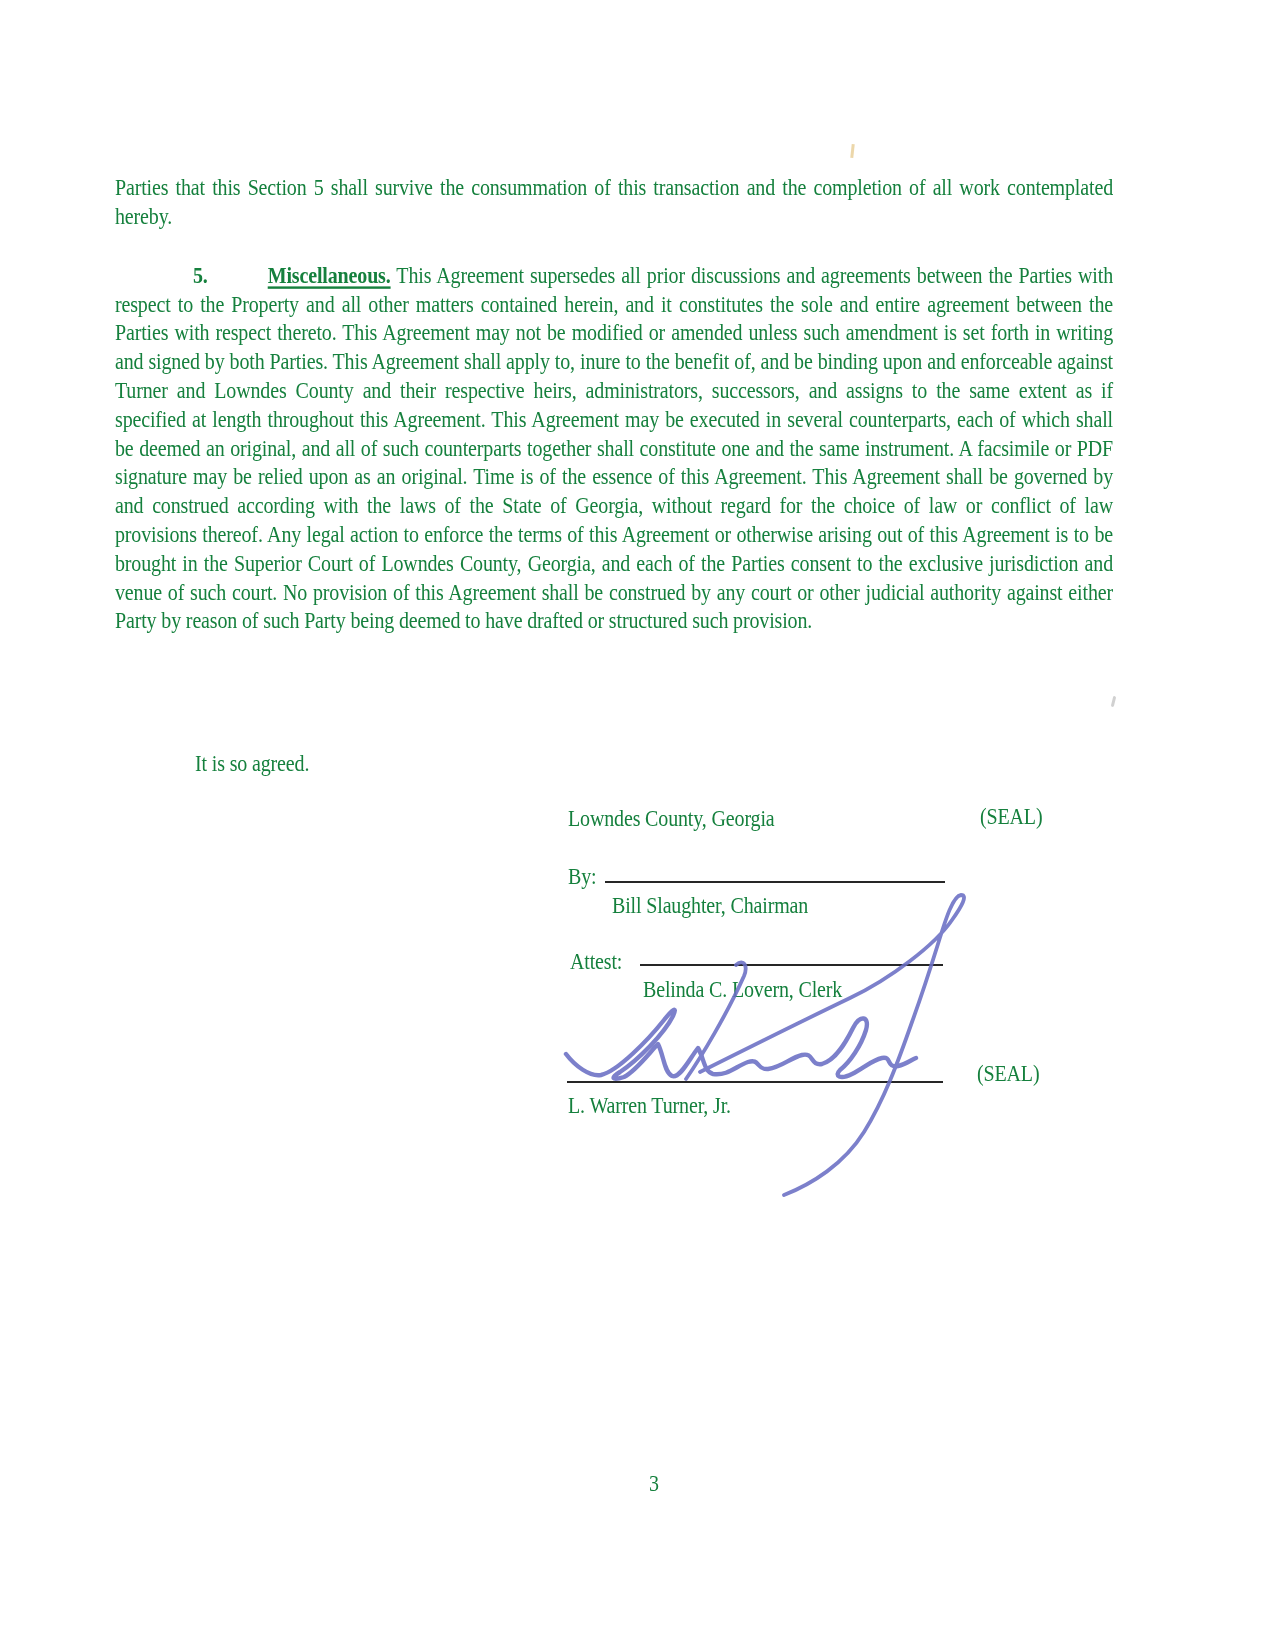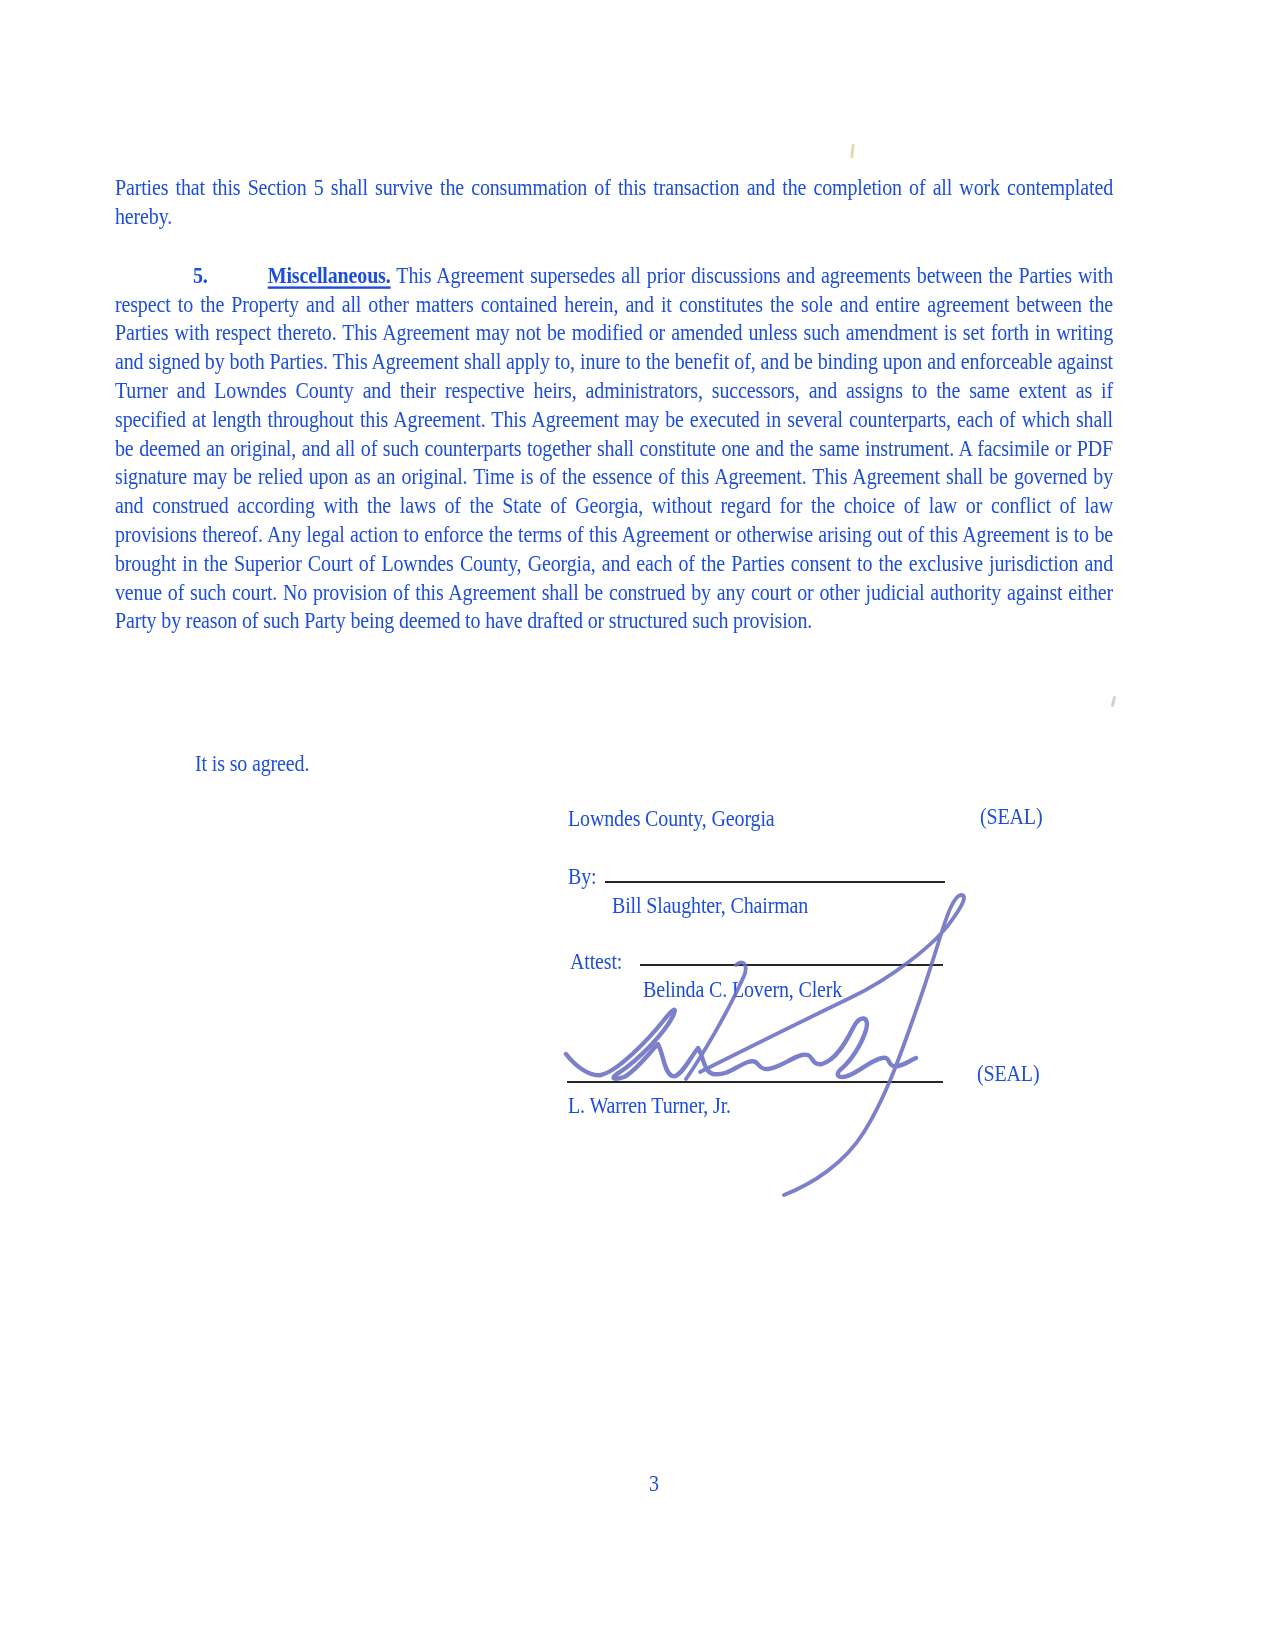--- a/index.html
+++ b/index.html
@@ -1,18 +1,18 @@
 <!DOCTYPE html>
 <html><head>
 <meta charset="utf-8">
 <style>
   html,body{margin:0;padding:0;background:#ffffff;}
   .page{
     position:relative;width:1275px;height:1650px;background:#ffffff;overflow:hidden;
-    font-family:"Liberation Serif","DejaVu Serif",serif;color:#1d4ed8;
+    font-family:"Liberation Serif","DejaVu Serif",serif;color:#15803d;
   }
   .txt{
     position:absolute;font-size:20px;line-height:24px;letter-spacing:-0.15px;
     transform:scaleY(1.2);transform-origin:0 0;white-space:nowrap;
   }
   .para{
     position:absolute;font-size:20px;line-height:24px;letter-spacing:-0.15px;
     transform:scaleY(1.2);transform-origin:0 0;text-align:justify;width:998px;left:115px;
   }
   .indent{display:inline-block;width:78px;}

